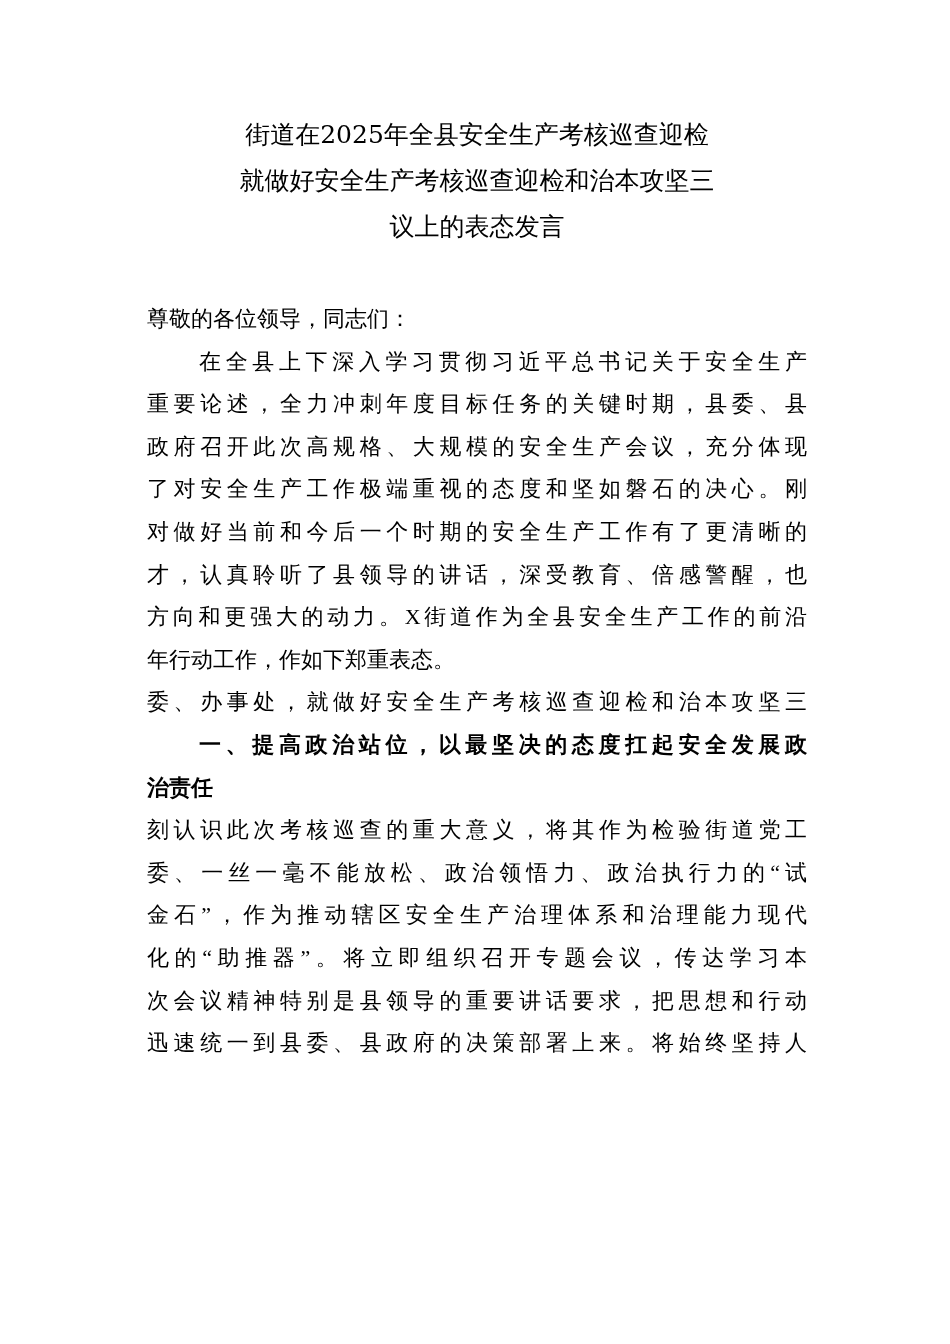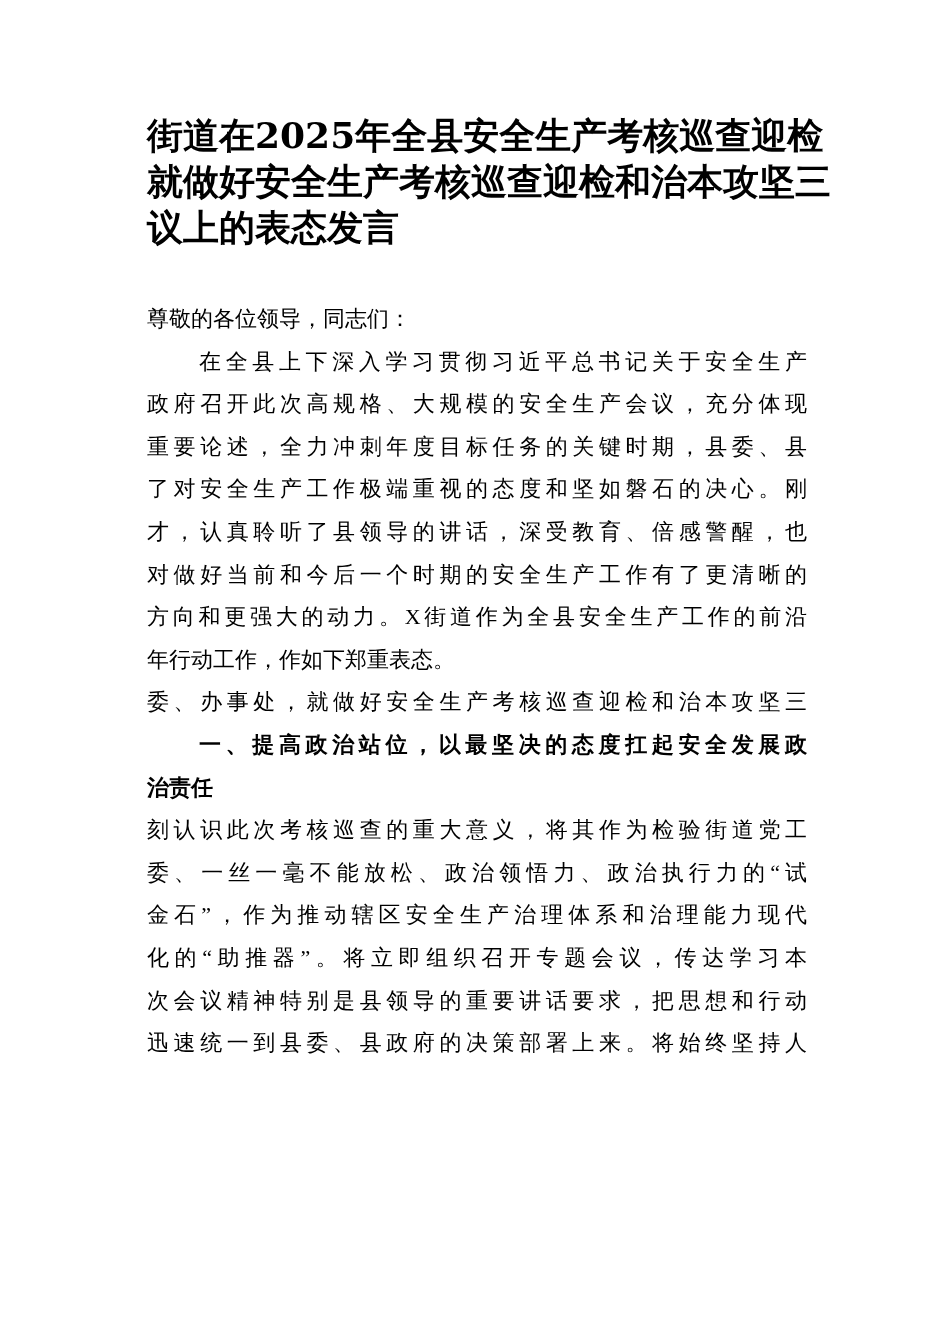--- a/index.html
+++ b/index.html
@@ -1,21 +1,22 @@
 <!DOCTYPE html>
 <html><head>
 <meta charset="utf-8">
 <style>
   html, body { margin: 0; padding: 0; background: #ffffff; }
   body { width: 950px; height: 1344px; position: relative; overflow: hidden; }
   .page { position: absolute; left: 147px; top: 0; width: 660px; color: #000; }
   .title {
     position: absolute; left: 0; top: 112px; width: 660px;
+    text-align: center;
     font-family: "DejaVu Serif", "Liberation Serif", serif;
-    font-weight: bold; font-size: 36px; line-height: 46px;
+    font-weight: normal; font-size: 25px; line-height: 46px;
     letter-spacing: 0px;
   }
   .title div { white-space: nowrap; }
   .body {
     position: absolute; left: 0; top: 298px; width: 660px;
     font-family: Liberation Serif, serif;
     font-size: 22px; line-height: 42.6px;
   }
   .line { height: 42.6px; white-space: nowrap; text-align: justify; text-align-last: justify; }
   .line.last { text-align-last: left; }
@@ -30,25 +31,25 @@
     <div>街道在2025年全县安全生产考核巡查迎检</div>
     <div>就做好安全生产考核巡查迎检和治本攻坚三</div>
     <div>议上的表态发言</div>
   </div>
 
   <div class="body">
     <div class="line last">尊敬的各位领导，同志们：</div>
 
     <div>
       <div class="line indent">在全县上下深入学习贯彻习近平总书记关于安全生产</div>
+      <div class="line">重要论述，全力冲刺年度目标任务的关键时期，县委、县</div>
       <div class="line">政府召开此次高规格、大规模的安全生产会议，充分体现</div>
-      <div class="line">重要论述，全力冲刺年度目标任务的关键时期，县委、县</div>
       <div class="line">了对安全生产工作极端重视的态度和坚如磐石的决心。刚</div>
+      <div class="line">对做好当前和今后一个时期的安全生产工作有了更清晰的</div>
       <div class="line">才，认真聆听了县领导的讲话，深受教育、倍感警醒，也</div>
-      <div class="line">对做好当前和今后一个时期的安全生产工作有了更清晰的</div>
       <div class="line">方向和更强大的动力。X街道作为全县安全生产工作的前沿</div>
       <div class="line last">年行动工作，作如下郑重表态。</div>
       <div class="line">委、办事处，就做好安全生产考核巡查迎检和治本攻坚三</div>
     </div>
 
     <div>
       <div class="line indent heading">一、提高政治站位，以最坚决的态度扛起安全发展政</div>
       <div class="line last heading">治责任</div>
     </div>
 

